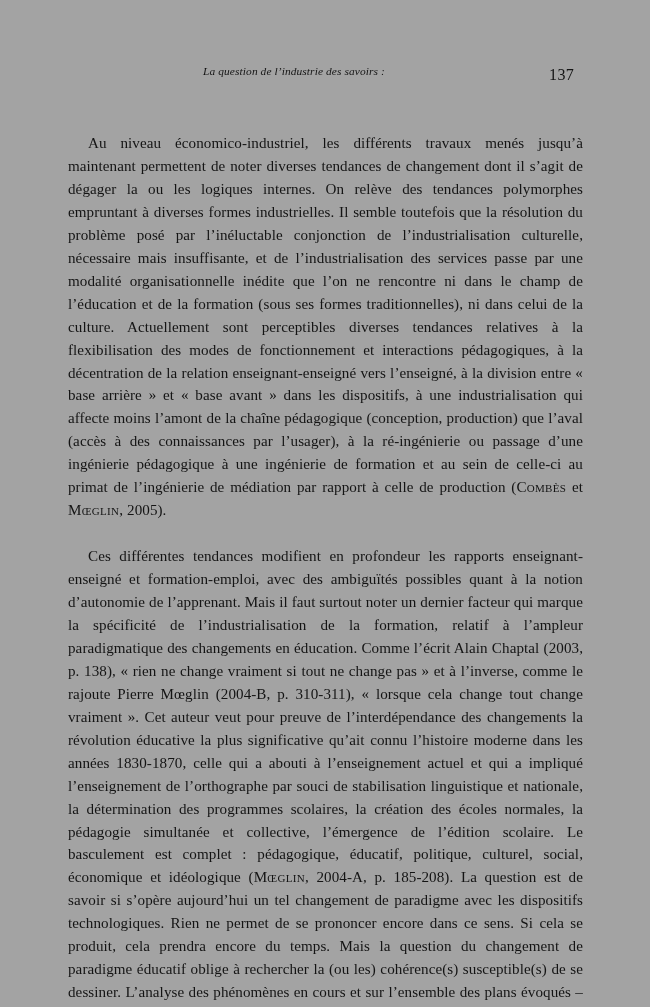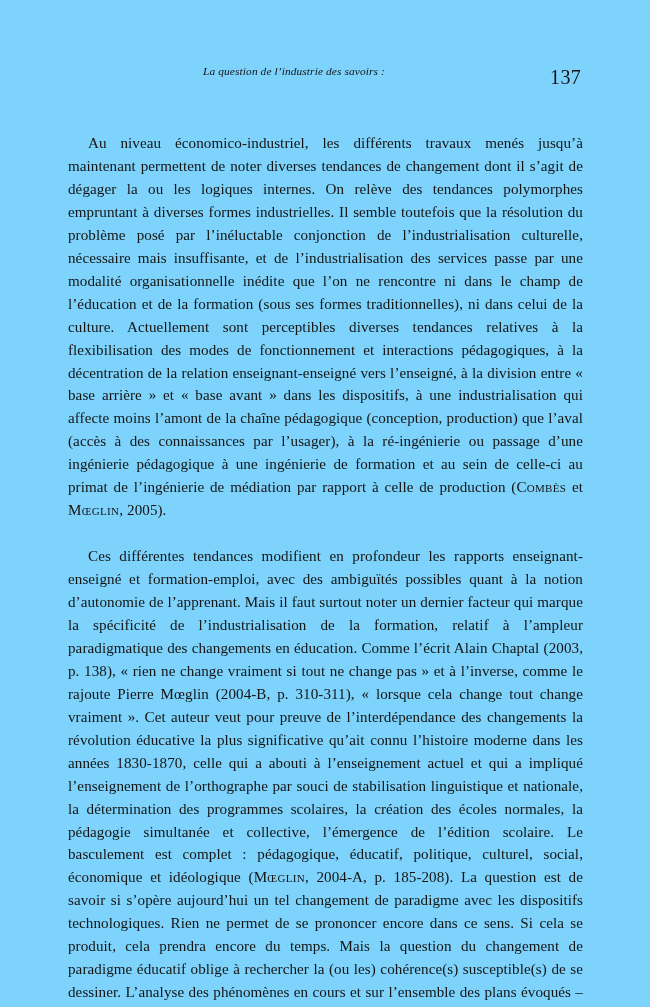--- a/index.html
+++ b/index.html
@@ -13,21 +13,21 @@
     overflow: hidden;
     font-family: "Liberation Serif", "DejaVu Serif", serif;
     color: #141414;
     -webkit-font-smoothing: antialiased;
   }
 
   .page {
     position: relative;
     width: 650px;
     height: 1007px;
-    background: #7dd3fc;
+    background: #a3a3a3;
     box-sizing: border-box;
   }
 
   
   .running-head {
     position: absolute;
     left: 68px;
     top: 64px;
     width: 514px;
     height: 40px;
@@ -40,23 +40,23 @@
     letter-spacing: 0.1px;
     padding-right: 62px;
     box-sizing: border-box;
   }
   .running-head-line {
     display: block;
     white-space: nowrap;
   }
   .folio {
     position: absolute;
-    right: 1px;
+    right: 8px;
     top: 2px;
-    font-size: 20px;
+    font-size: 16px;
     font-style: normal;
     letter-spacing: 0.3px;
   }
 
   
   .textblock {
     position: absolute;
     left: 68px;
     top: 132px;
     width: 515px;

